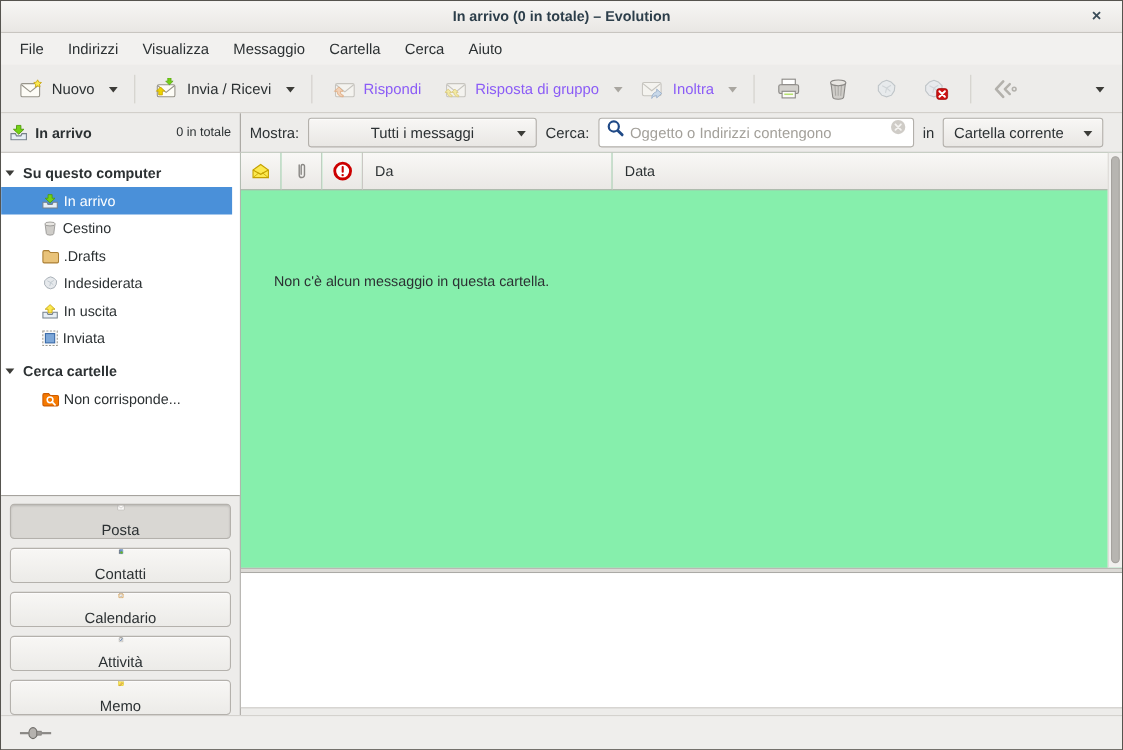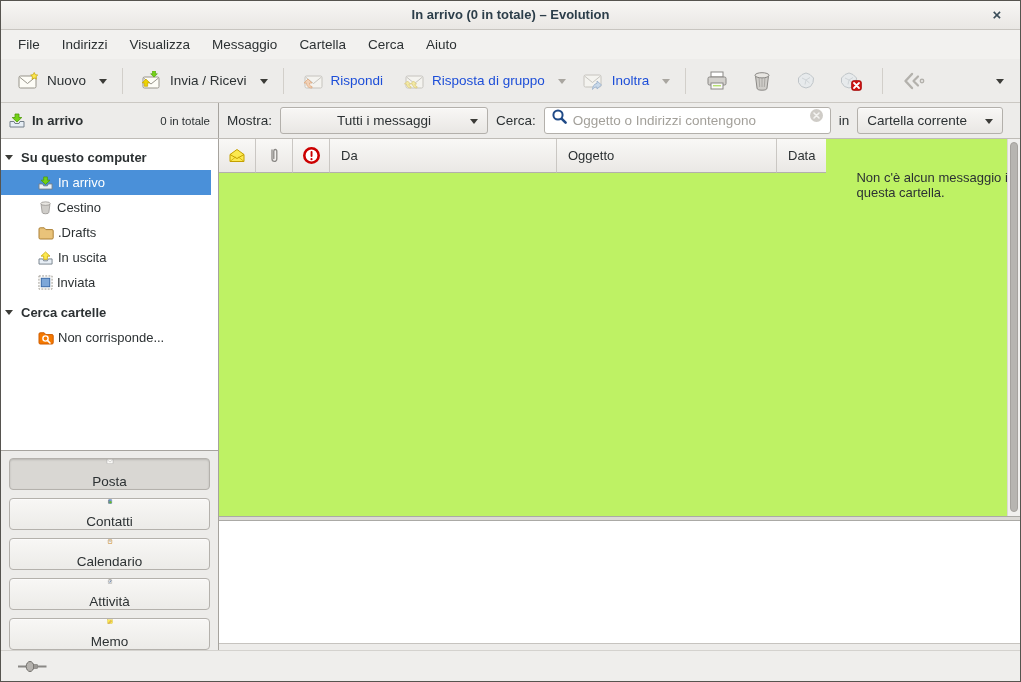--- a/index.html
+++ b/index.html
@@ -42,21 +42,21 @@
   .toolbar {
     height:44px; flex:none; display:flex; align-items:center;
     background:#edecea; border-bottom:1px solid #cbc8c3;
     padding:0 8px; gap:2px;justify-content:center;
   }
   .tool-btn {
     display:flex; align-items:center; gap:7px;
     height:34px; padding:0 9px; border-radius:3px;
     font-size:13.5px; white-space:nowrap;
   }
-  .tool-btn.disabled { color:#1d4ed8; }
+  .tool-btn.disabled { color:#8b5cf6; }
   .tool-btn.disabled svg { opacity:.45; }
   .tool-arrow {
     width:0; height:0; border:4px solid transparent;
     border-top:5px solid #3c3c38; margin:5px 6px 0 2px;
   }
   .tool-arrow.dim { border-top-color:#a9a6a0; }
   .tool-sep { width:1px; height:26px; background:#d2cfca; margin:0 7px; }
   .tool-icon-btn { padding:0 10px; display:flex; align-items:center; height:34px; }
   .tool-spacer { flex:1; }
 
@@ -127,21 +127,21 @@
     background:linear-gradient(#f8f7f5,#ecebe8);
     display:flex; align-items:center; gap:10px; padding:0 10px;
     font-size:13.5px; box-shadow:0 1px 0 rgba(255,255,255,.55) inset;flex-direction:column;
   }
   .sw-btn.active {
     background:#d9d7d3;
     box-shadow:0 1px 2px rgba(0,0,0,.15) inset;
   }
 
   .main { flex:1; display:flex; flex-direction:column; min-width:0; background:#edecea; }
-  .list-pane { height:377px; flex:none; background:#bef264; display:flex; flex-direction:row; position:relative; }
+  .list-pane { height:377px; flex:none; background:#86efac; display:flex; flex-direction:column; position:relative;gap:44px; }
   .list-header { height:34px; flex:none; display:flex; }
   .hcell {
     background:linear-gradient(#f9f8f6,#eae8e5);
     border-right:1px solid #cac7c3; border-bottom:1px solid #b3b0ac;
     display:flex; align-items:center; padding:0 11px; font-size:13px;
   }
   .hcell.icon-col { width:37px; flex:none; justify-content:center; padding:0; }
   .hcell.col-da { width:227px; flex:none; }
   .hcell.col-oggetto { width:220px; flex:none; }
   .hcell.col-data { flex:1; border-right:none; }
@@ -343,20 +343,27 @@
           <span>Cestino</span>
         </div>
 
         <div class="tree-row">
           <svg width="16" height="14" viewBox="0 0 16 14">
             <path d="M1 3 a1.2 1.2 0 0 1 1.2-1.2 h4 L7.8 3.6 H14 a1.2 1.2 0 0 1 1.2 1.2 v7 A1.2 1.2 0 0 1 14 13 H2.2 A1.2 1.2 0 0 1 1 11.8 Z" fill="#e9c37a" stroke="#ac8036"></path>
           </svg>
           <span>.Drafts</span>
         </div>
 
+        <div class="tree-row">
+          <svg width="16" height="15" viewBox="0 0 22 20">
+            <path d="M11 2 L15 3.5 L18.5 7 L18 11.5 L15.5 15.5 L11 17 L6.5 15.5 L3.5 11.5 L3.5 7 L7 3.5 Z" fill="#e6e9ec" stroke="#97a0a8"></path>
+            <path d="M7 7 L11 9 L15 6.5 M11 9 L10 13.5 M11 9 L14.5 12" fill="none" stroke="#b8c2c9"></path>
+          </svg>
+          <span>Indesiderata</span>
+        </div>
 
         <div class="tree-row">
           <svg width="16" height="14" viewBox="0 0 17 15">
             <path d="M6 9 h4 V5.5 h2.8 L8 1 3.2 5.5 H6z" fill="#fce94f" stroke="#c4a000" stroke-width=".8"></path>
             <path d="M1 8.5 h4 l1 2 h4 l1-2 h4 V14 H1z" fill="#e7eef5" stroke="#74808a"></path>
           </svg>
           <span>In uscita</span>
         </div>
 
         <div class="tree-row">
@@ -451,23 +458,20 @@
           <div class="hcell icon-col">
             <svg width="19" height="19" viewBox="0 0 19 19">
               <circle cx="9.5" cy="9.5" r="7.2" fill="#ffffff" stroke="#cc0000" stroke-width="2.6"></circle>
               <rect x="8.6" y="5" width="1.9" height="6" rx=".9" fill="#cc0000"></rect>
               <circle cx="9.5" cy="13.2" r="1.1" fill="#cc0000"></circle>
             </svg>
           </div>
           <div class="hcell col-da">
             <span>Da</span>
           </div>
-          <div class="hcell col-oggetto">
-            <span>Oggetto</span>
-          </div>
           <div class="hcell col-data">
             <span>Data</span>
           </div>
         </div>
         <div class="list-body">
           <div class="empty-text">Non c'è alcun messaggio in questa cartella.</div>
         </div>
         <div class="vscrollbar">
           <div class="vthumb"></div>
         </div>

